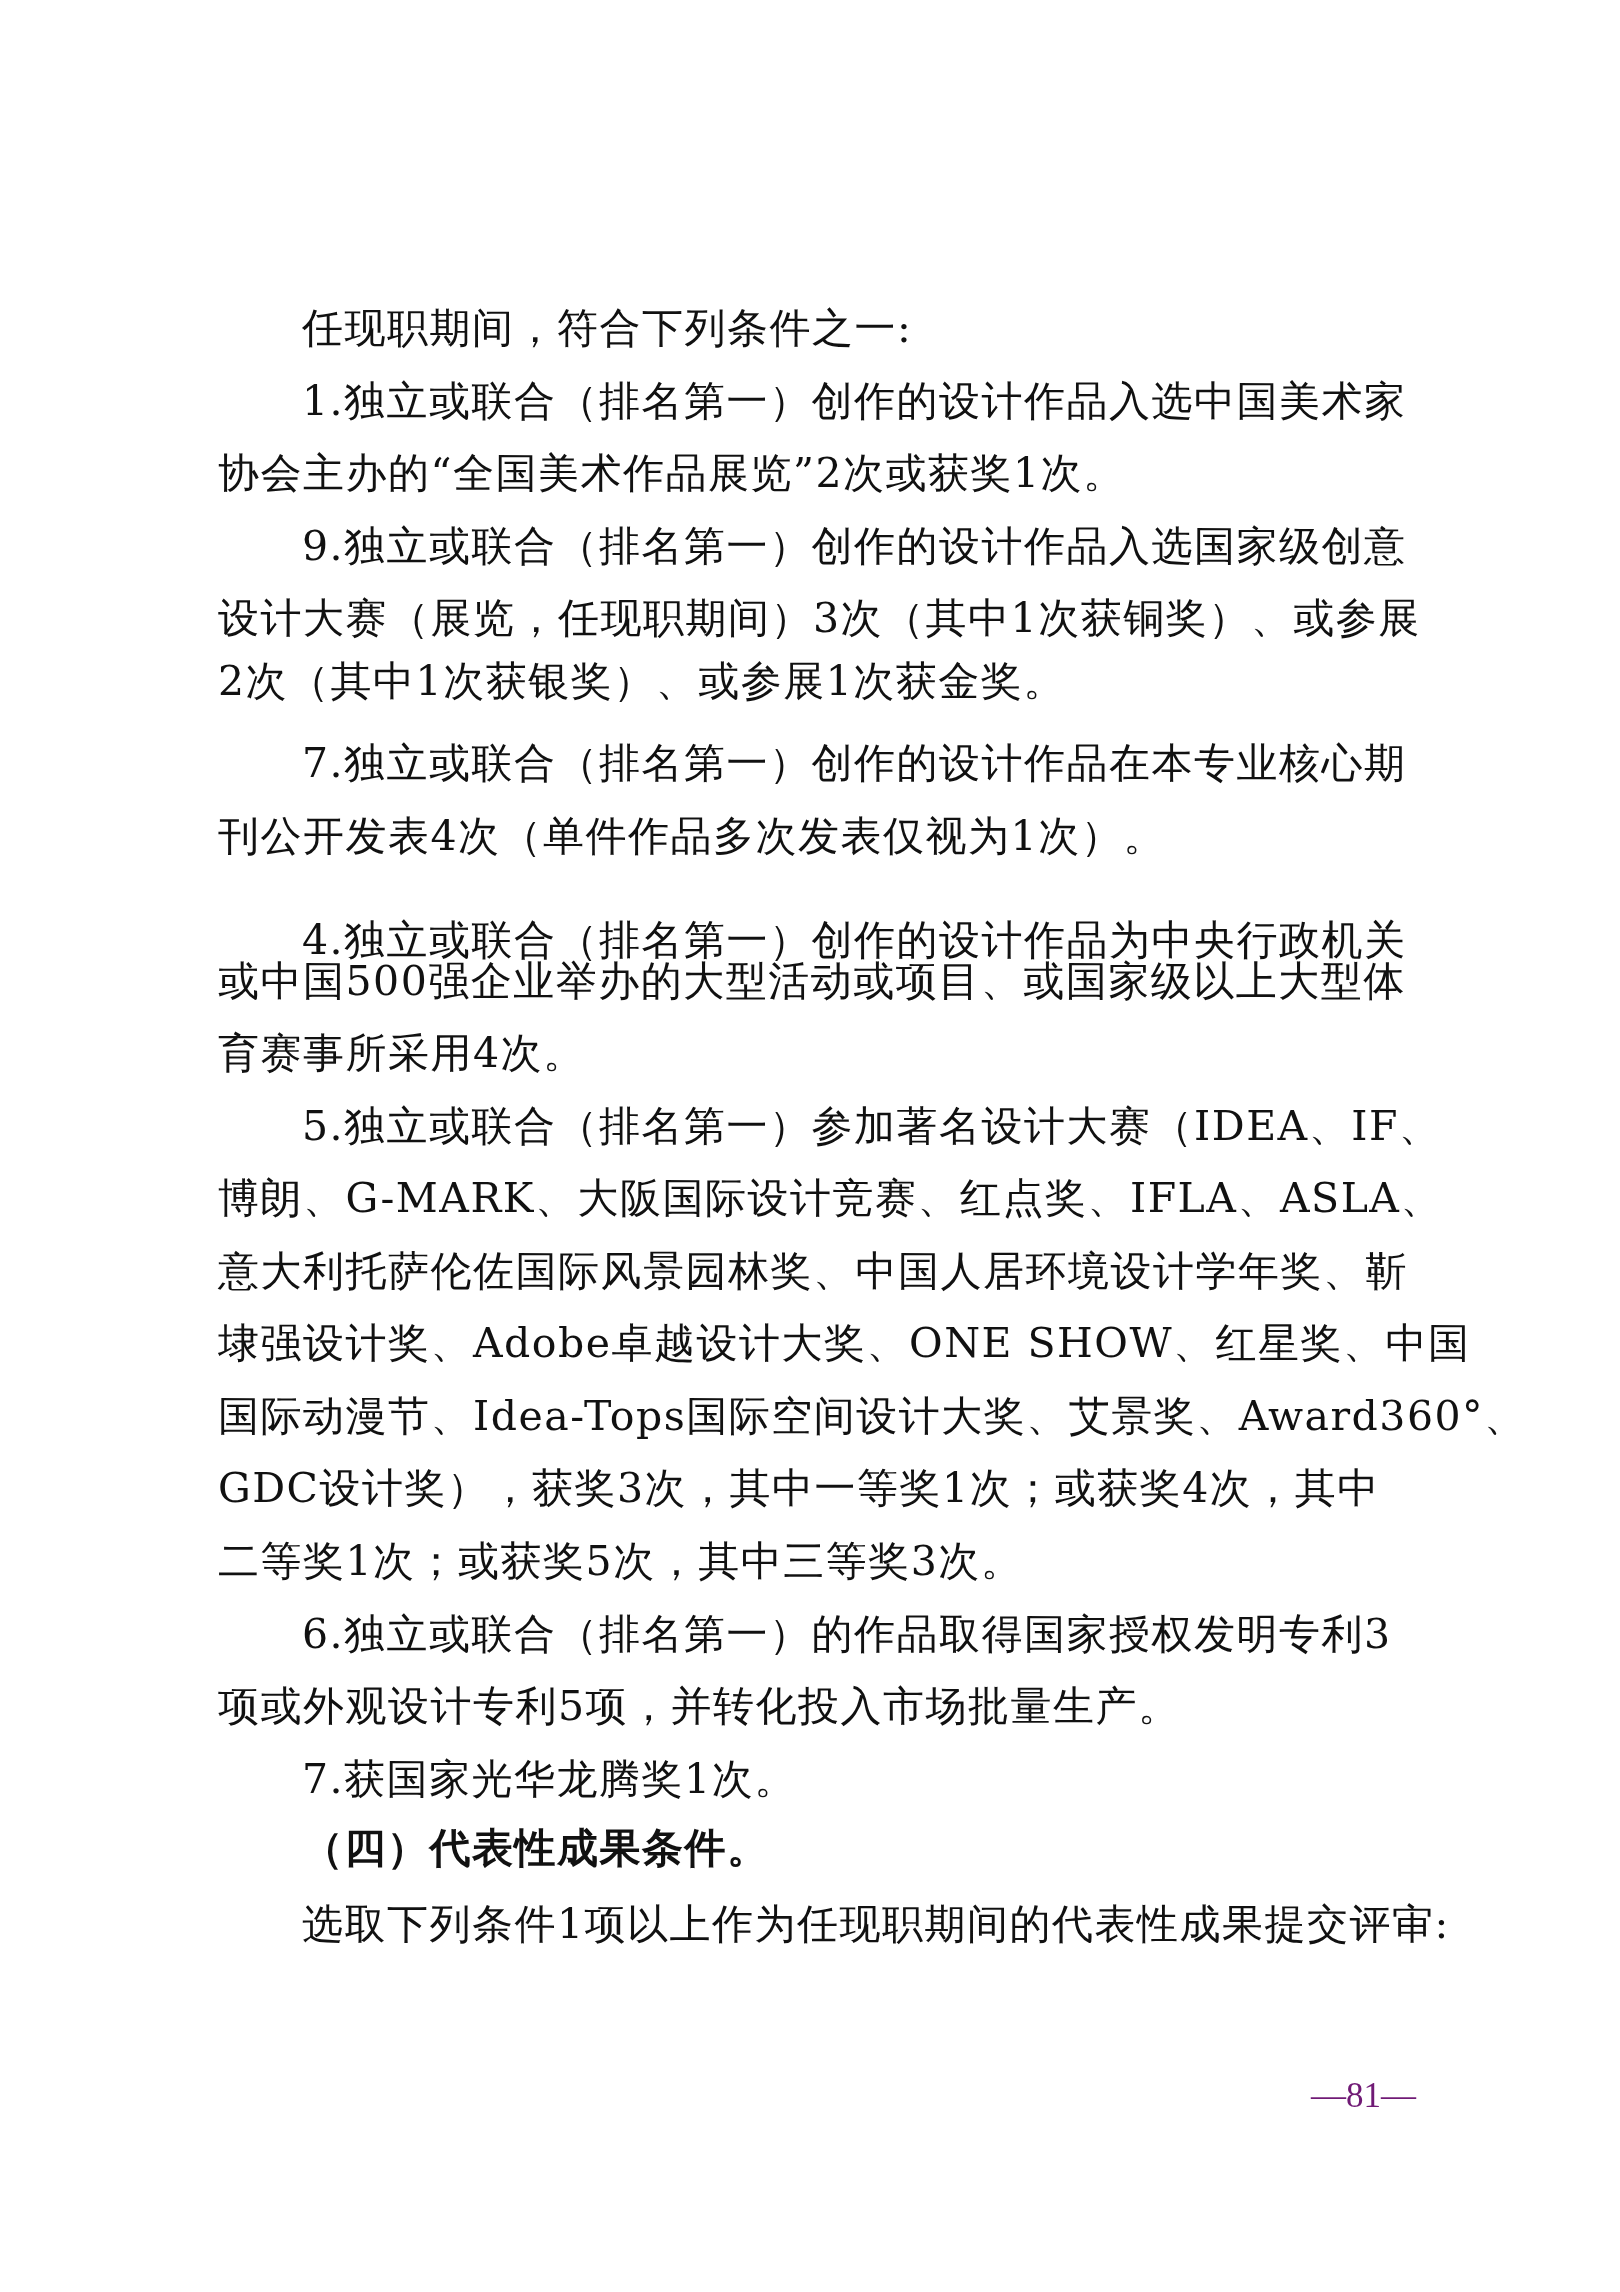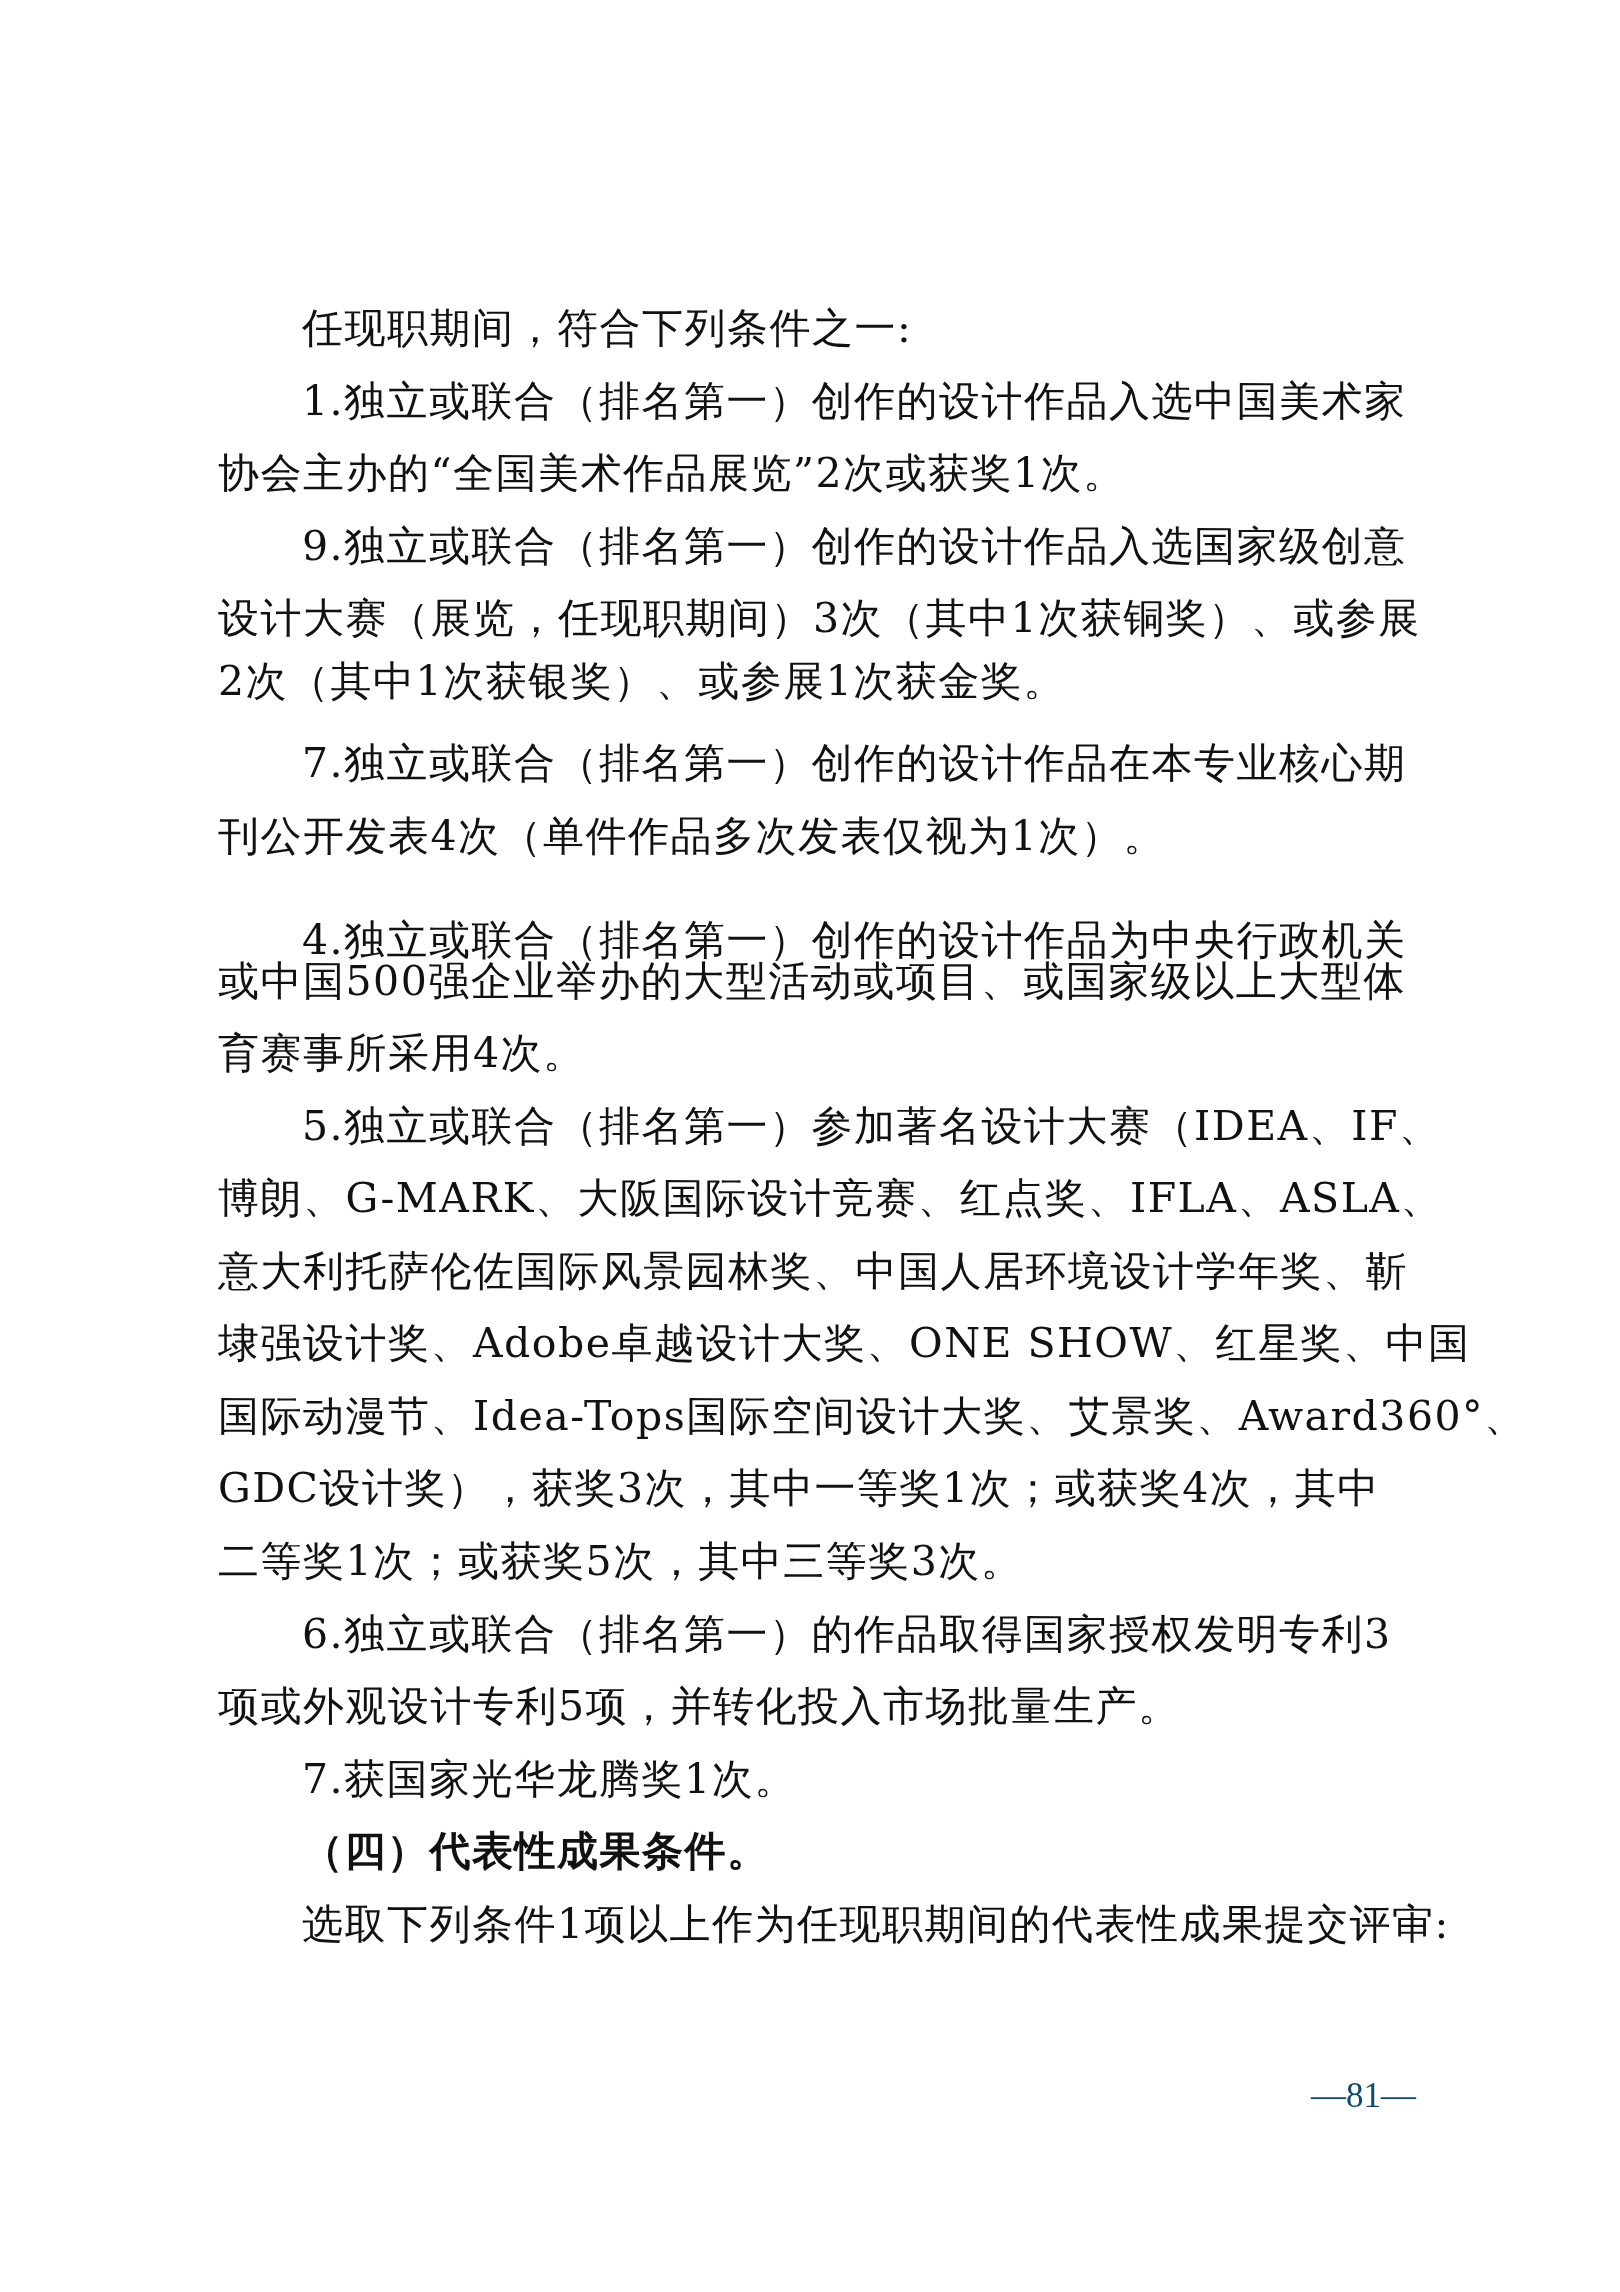--- a/index.html
+++ b/index.html
@@ -24,28 +24,28 @@
     .line {
       position: absolute;
       left: 0;
       height: 69px;
       line-height: 69px;
       font-size: 41px;
       white-space: nowrap;
       letter-spacing: 1.5px;
     }
     .indent { left: 84px; }
-    .bold { font-weight: bold; font-family: Liberation Sans, sans-serif; }
+    .bold { font-weight: bold; font-family: Liberation Mono, monospace; }
     .page-number {
       position: absolute;
       left: 1311px;
       top: 2076px;
       font-size: 35px;
       font-family: "Liberation Serif", "DejaVu Serif", serif;
-      color: #0c4a6e;
+      color: #701a75;
       letter-spacing: 0;
     }
   </style>
 </head>
 <body>
 
 <div class="page">
   <div class="line indent" style="top:0px">任现职期间，符合下列条件之一:</div>
   <div class="line indent" style="top:73px">1.独立或联合（排名第一）创作的设计作品入选中国美术家</div>
   <div class="line" style="top:145px">协会主办的“全国美术作品展览”2次或获奖1次。</div>

